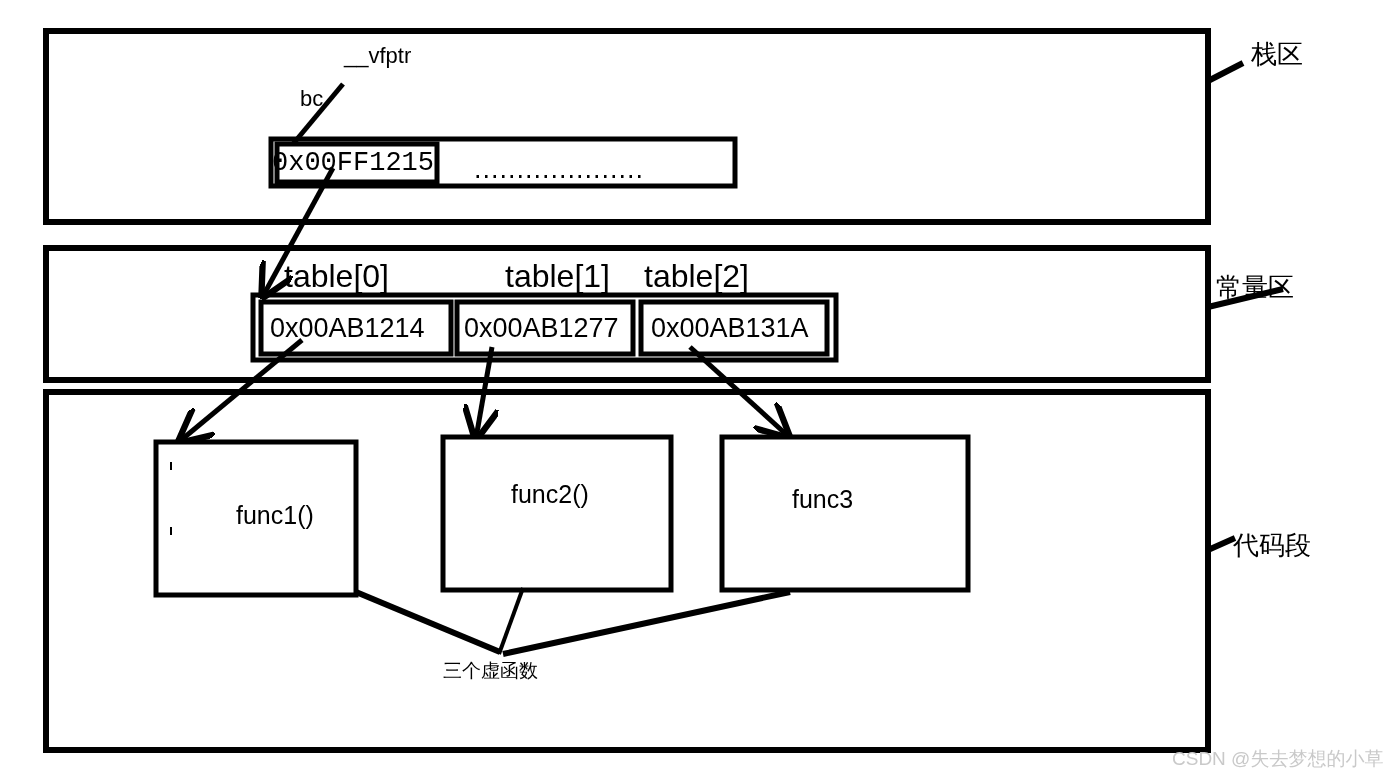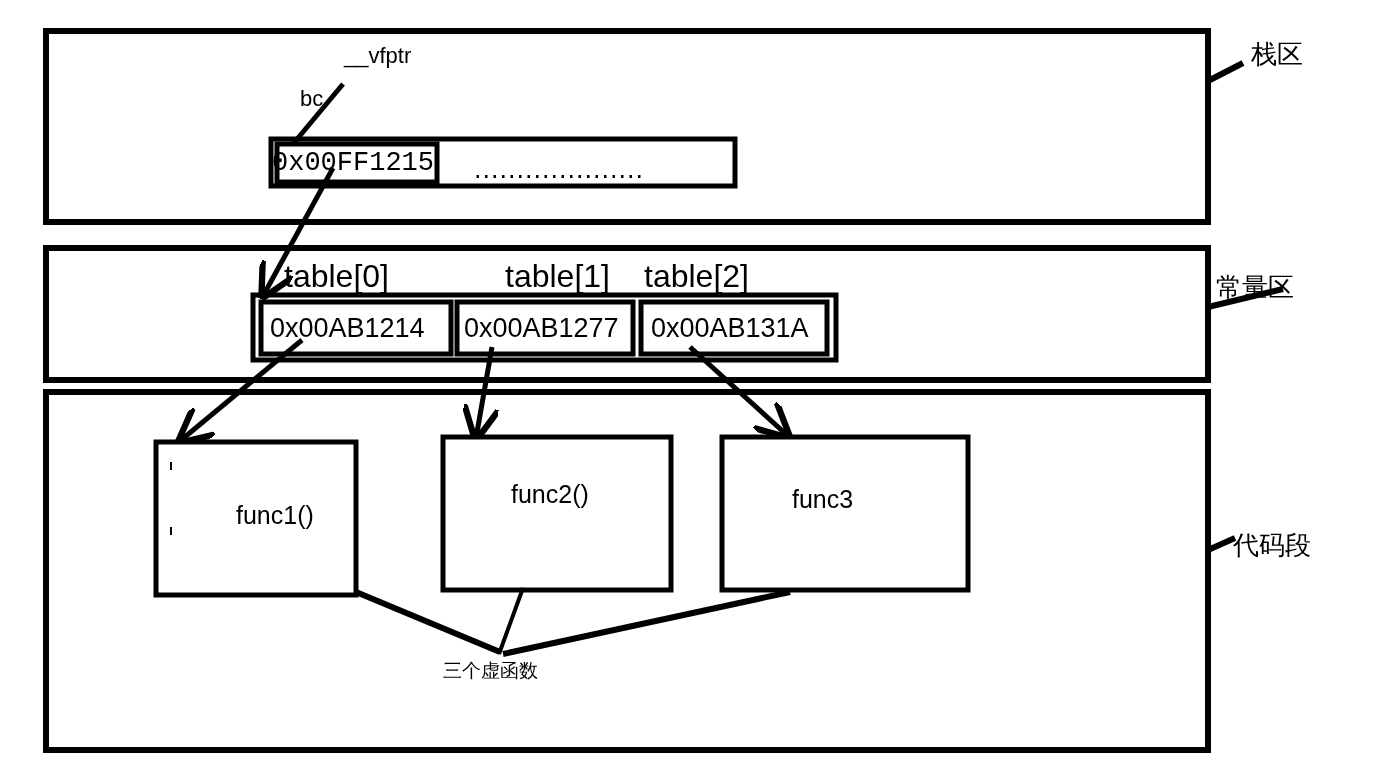--- a/index.html
+++ b/index.html
@@ -120,14 +120,15 @@
   <div class="lbl funclabel" style="left:210px; top:503px;margin-left:26px;">func1()</div>
   <div class="lbl funclabel" style="left:511px; top:482px;">func2()</div>
   <div class="lbl funclabel" style="left:792px; top:487px;">func3</div>
 
   <div class="lbl cnlabel" style="left:443px; top:661px;">三个虚函数</div>
 
   <div class="lbl regionlabel" style="left:1251px; top:41px;">栈区</div>
   <div class="lbl regionlabel" style="left:1216px; top:274px;">常量区</div>
   <div class="lbl regionlabel" style="left:1233px; top:532px;">代码段</div>
 
+  <div class="watermark" style="left:1172px; top:746px;">CSDN @失去梦想的小草</div>
 
 </div>
 
 </body></html>

